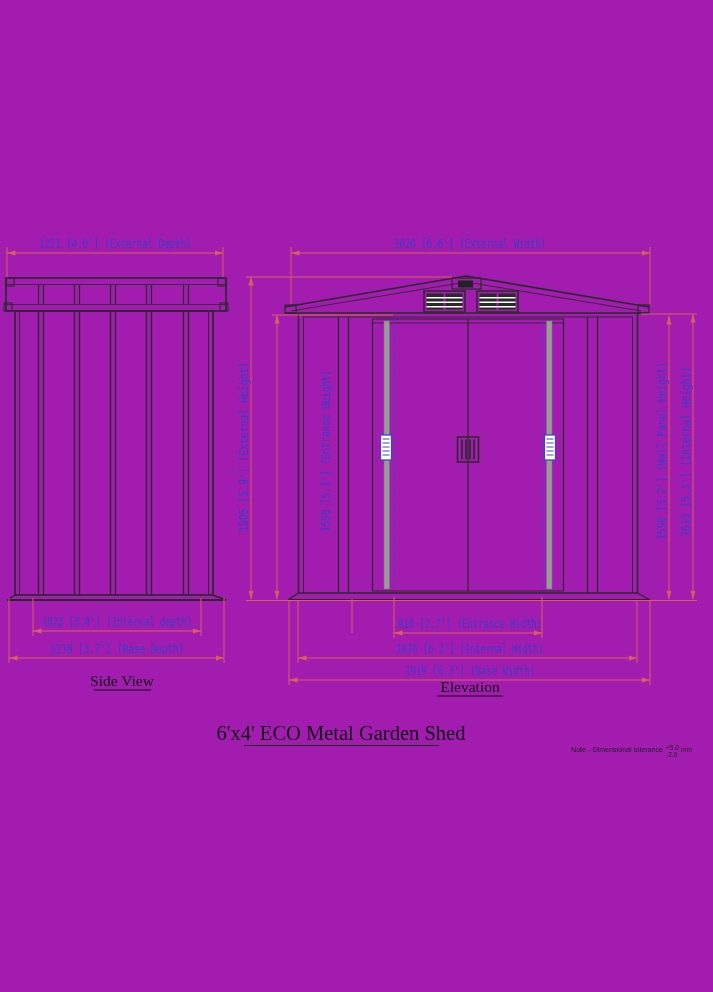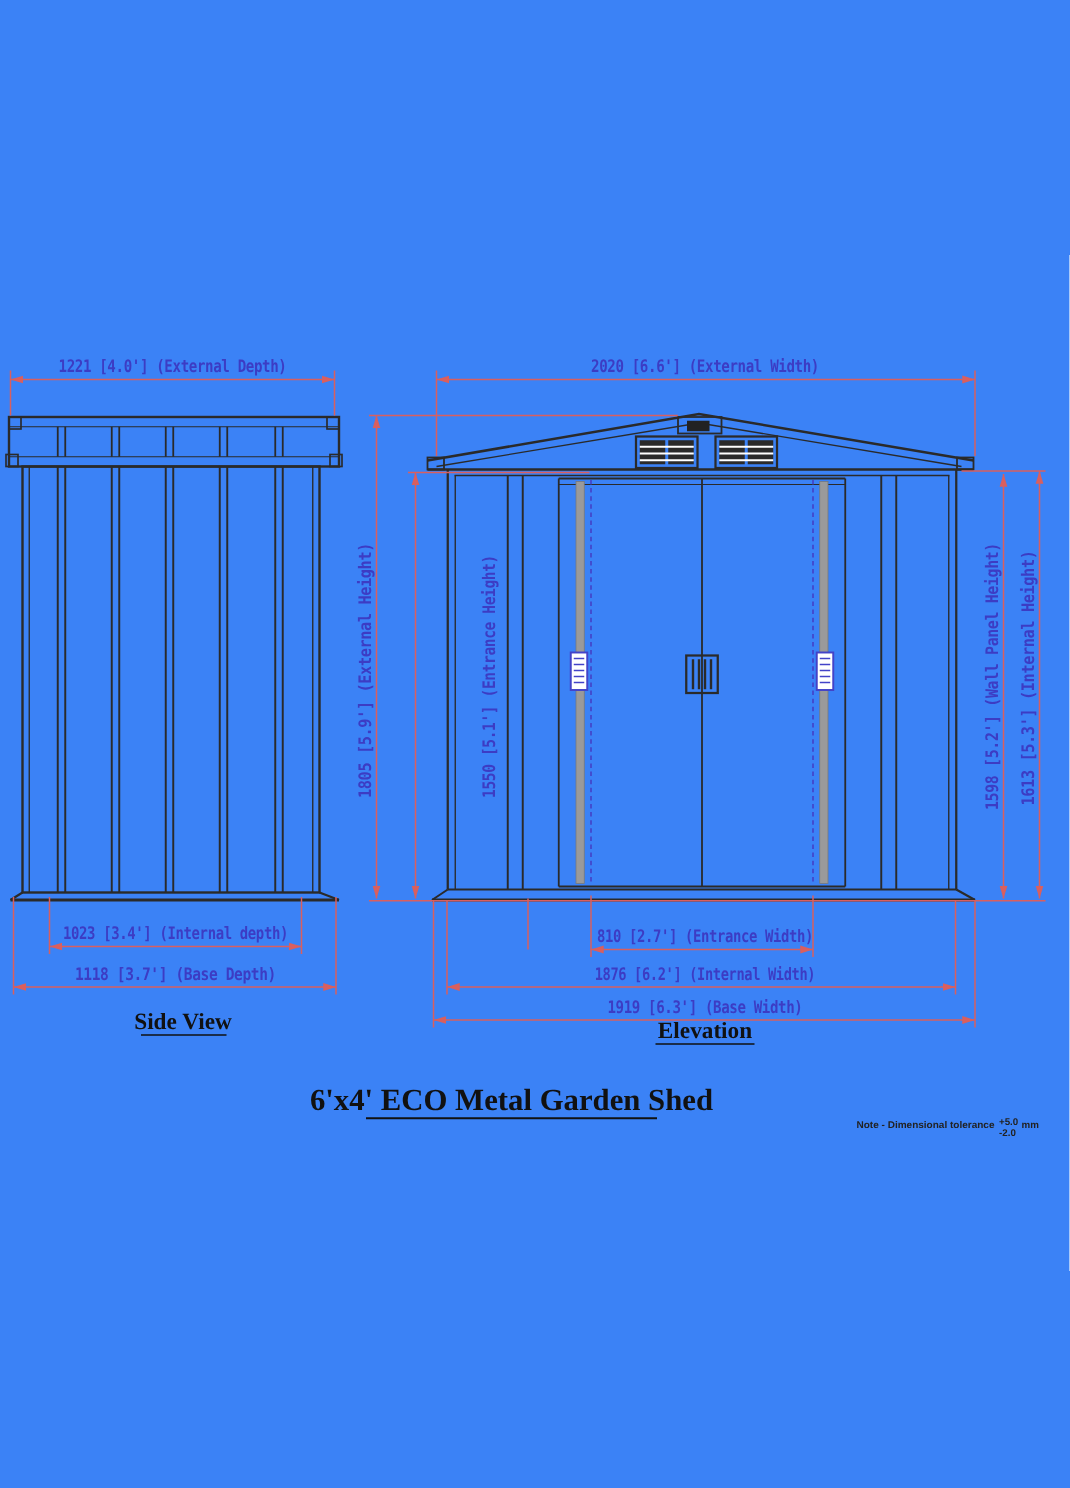--- a/index.html
+++ b/index.html
@@ -2,22 +2,22 @@
 <html style="--dim-line: #d95f5f; --dim-text: #3c3cc4; --draw: #2a2a2a; --blue: #4343c8;"><head>
 <meta charset="utf-8">
 <style>
   :root{
     --dim-line:#d95f5f;
     --dim-text:#3c3cc4;
     --draw:#2a2a2a;
     --blue:#4343c8;
   }
   html,body{margin:0;padding:0;background:#ffffff;}
-  #canvas{position:relative;width:713px;height:992px;background:#3b82f6;overflow:hidden;
-          font-family:"DejaVu Sans","Liberation Sans",sans-serif;font-weight:bold;}
+  #canvas{position:relative;width:713px;height:992px;background:#a21caf;overflow:hidden;
+          font-family:"DejaVu Sans","Liberation Sans",sans-serif;}
   svg{position:absolute;left:0;top:0;}
   .dl{stroke:var(--dim-line);stroke-width:1;fill:none;}
   .dt{fill:var(--dim-text);font-family:"DejaVu Sans Mono","Liberation Mono",monospace;
       font-size:11.5px;letter-spacing:-0.3px;}
   .bk{stroke:var(--draw);fill:none;}
   .serifLbl{fill:#111;font-family:"Liberation Serif","DejaVu Serif",serif;font-size:15.5px;}
   .titleLbl{fill:#111;font-family:"Liberation Serif","DejaVu Serif",serif;font-size:20.5px;}
   .noteTxt{fill:#222;font-family:"Liberation Sans","DejaVu Sans",sans-serif;font-size:6.5px;}
   #arrowR path{fill:var(--dim-line);}
 </style>

